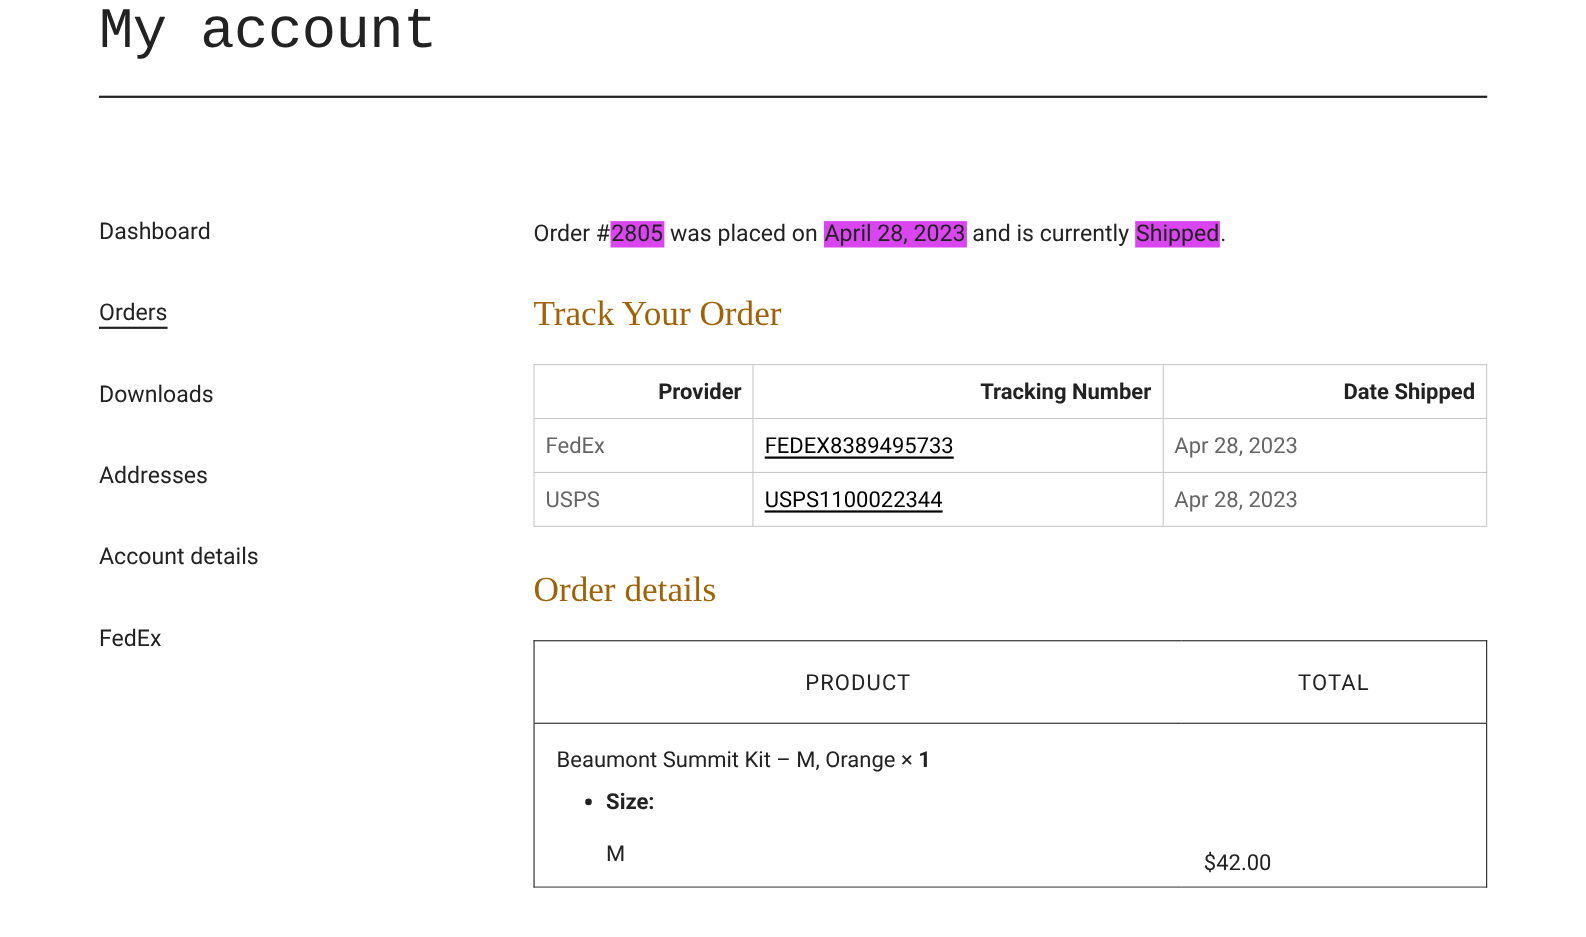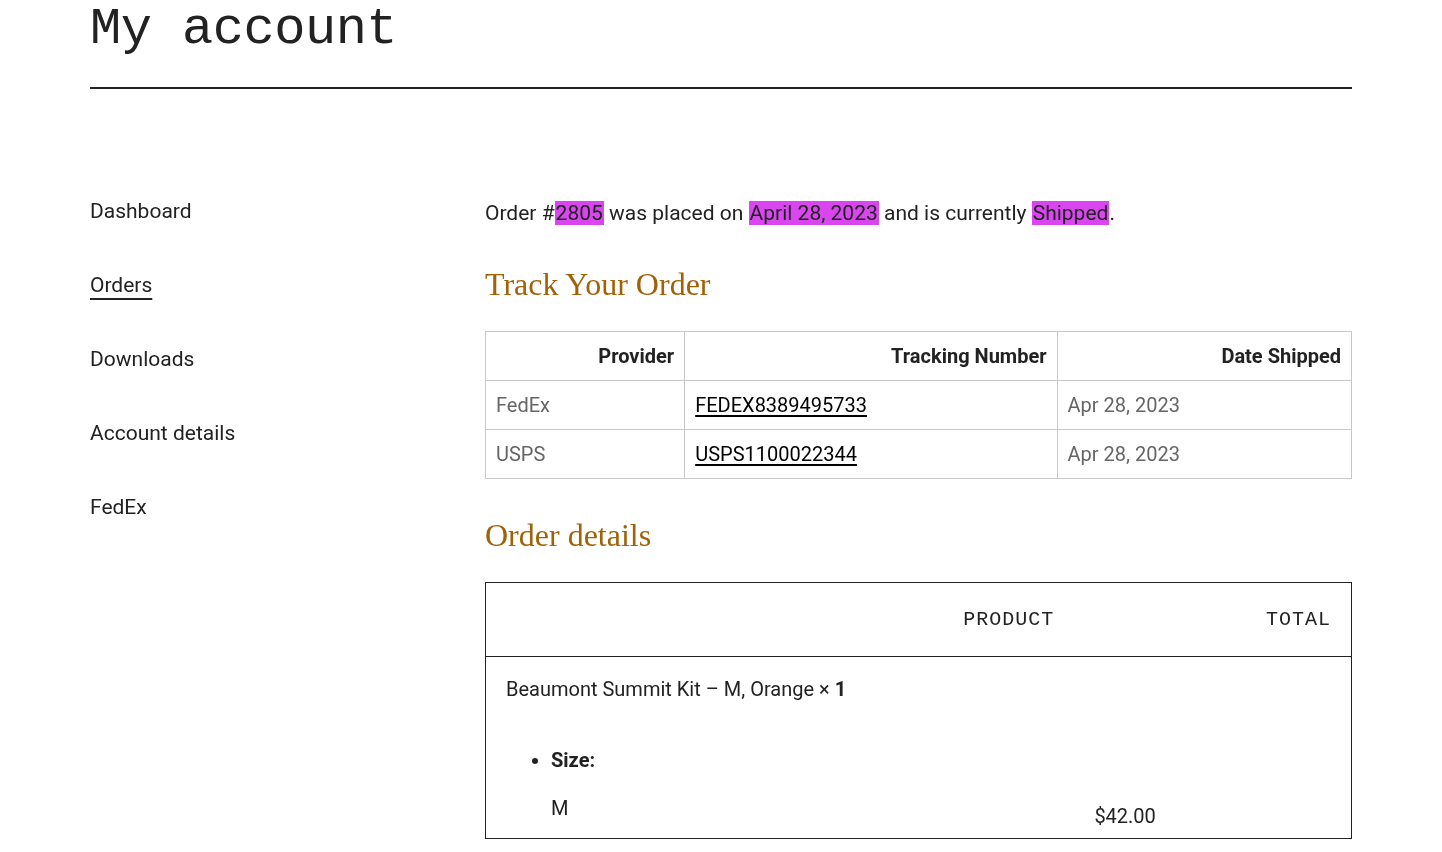--- a/index.html
+++ b/index.html
@@ -91,39 +91,38 @@
       color: #000000;
       text-decoration: underline;
       text-underline-offset: 3px;
     }
     .details-table {
       width: 100%;
       border-collapse: collapse;
       border: 1.5px solid #222;
     }
     .details-table th {
-      text-align: right;
+      text-align: center;
       font-weight: 400;
       font-size: 20px;
       letter-spacing: 1px;
       padding: 25px 20px;
       border-bottom: 1.5px solid #222;
-      font-family: Liberation Mono, monospace;
     }
     .details-table td {
       font-size: 20px;
       padding: 20px 20px 0 20px;
       vertical-align: top;
     }
     .details-table td.total-col {
       vertical-align: bottom;
       padding-bottom: 10px;
     }
     .product-name {
-      margin-bottom: 47px;
+      margin-bottom: 14px;
     }
     .qty {
       font-weight: 700;
     }
     .variation {
       list-style: disc;
       padding-left: 45px;
     }
     .variation li {
       margin-bottom: 18px;
@@ -142,20 +141,21 @@
 <body>
 
 <h1 class="page-title">My account</h1>
 
 <div class="layout">
   <nav class="sidebar">
     <ul>
       <li><a href="#">Dashboard</a></li>
       <li><a href="#" class="active">Orders</a></li>
       <li><a href="#">Downloads</a></li>
+      <li><a href="#">Addresses</a></li>
       <li><a href="#">Account details</a></li>
       <li><a href="#">FedEx</a></li>
     </ul>
   </nav>
 
   <main class="content">
     <p class="order-summary">
       <span>Order #</span><mark>2805</mark><span> was placed on </span><mark>April 28, 2023</mark><span> and is currently </span><mark>Shipped</mark><span>.</span>
     </p>
 

